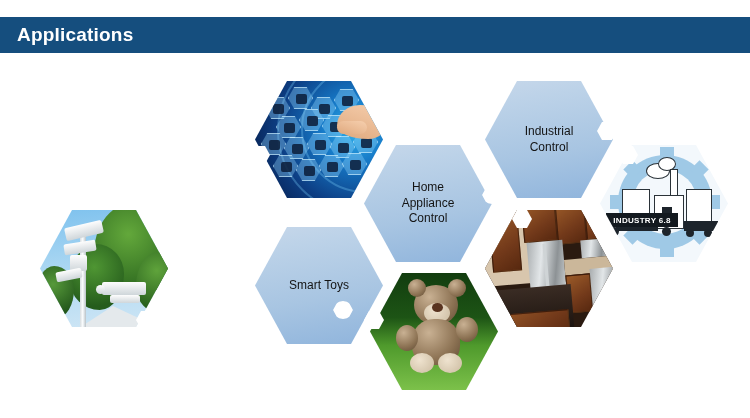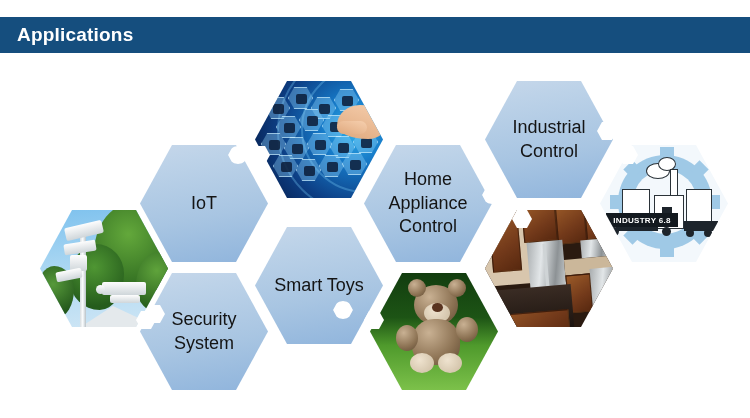--- a/index.html
+++ b/index.html
@@ -52,21 +52,21 @@
     background:#ffffff;
   }
   .hexwrap > .hex{ left:2px; top:2px; }
 
   
   .hex-label{
     background:linear-gradient(170deg,#c6d7ea 0%,#bcd2e8 18%,#a8c5e2 60%,#8fb4dc 100%);
   }
   .hex-label .lbl{
     color:#141414;
-    font-size:18px;
+    font-size:12px;
     line-height:1.32;
     text-align:center;
     white-space:pre-line;
     font-family:"Liberation Sans", sans-serif;
     padding:0 8px;
   }
 
   
   .mini{
     position:absolute;
@@ -158,33 +158,22 @@
         <div class="sc-box" style="left:30px; top:45px; width:17px; height:16px;"></div>
         <div class="sc-box" style="left:16px; top:60px; width:26px; height:10px; transform:rotate(-11deg);"></div>
         <div class="sc-box" style="left:62px; top:72px; width:44px; height:13px;"></div>
         <div class="sc-box" style="left:70px; top:85px; width:30px; height:8px;"></div>
         <div class="sc-box" style="left:56px; top:75px; width:9px; height:9px; border-radius:50%;"></div>
       </div>
     </div>
   </div>
   <div class="mini" style="left:145px; top:252px;"></div>
 
-  <div class="hexwrap" style="left:138px; top:90px; width:132px; height:121px;">
-    <div class="hex hex-label" style="width:128px; height:117px;">
-      <div class="lbl">IoT</div>
-    </div>
-  </div>
   <div class="mini" style="left:228px; top:93px; border-radius:50%;"></div>
 
-  <div class="hexwrap" style="left:138px; top:218px; width:132px; height:121px;">
-    <div class="hex hex-label" style="width:128px; height:117px;">
-      <div class="lbl">Security
-System</div>
-    </div>
-  </div>
   <div class="mini" style="left:136px; top:258px;"></div>
 
   <div class="hexwrap" style="left:253px; top:26px; width:132px; height:121px;">
     <div class="hex" style="width:128px; height:117px;">
       <div class="pic">
         <div class="iot-bg"></div>
         <div class="iot-arc" style="right:-46px; top:-16px; width:128px; height:128px;"></div>
         <div class="iot-arc" style="right:-62px; top:-34px; width:168px; height:168px;"></div>
         <div class="iot-arc" style="right:-80px; top:-52px; width:210px; height:210px;"></div>
         <div class="iot-cell" style="left:10px; top:16px;"></div>

